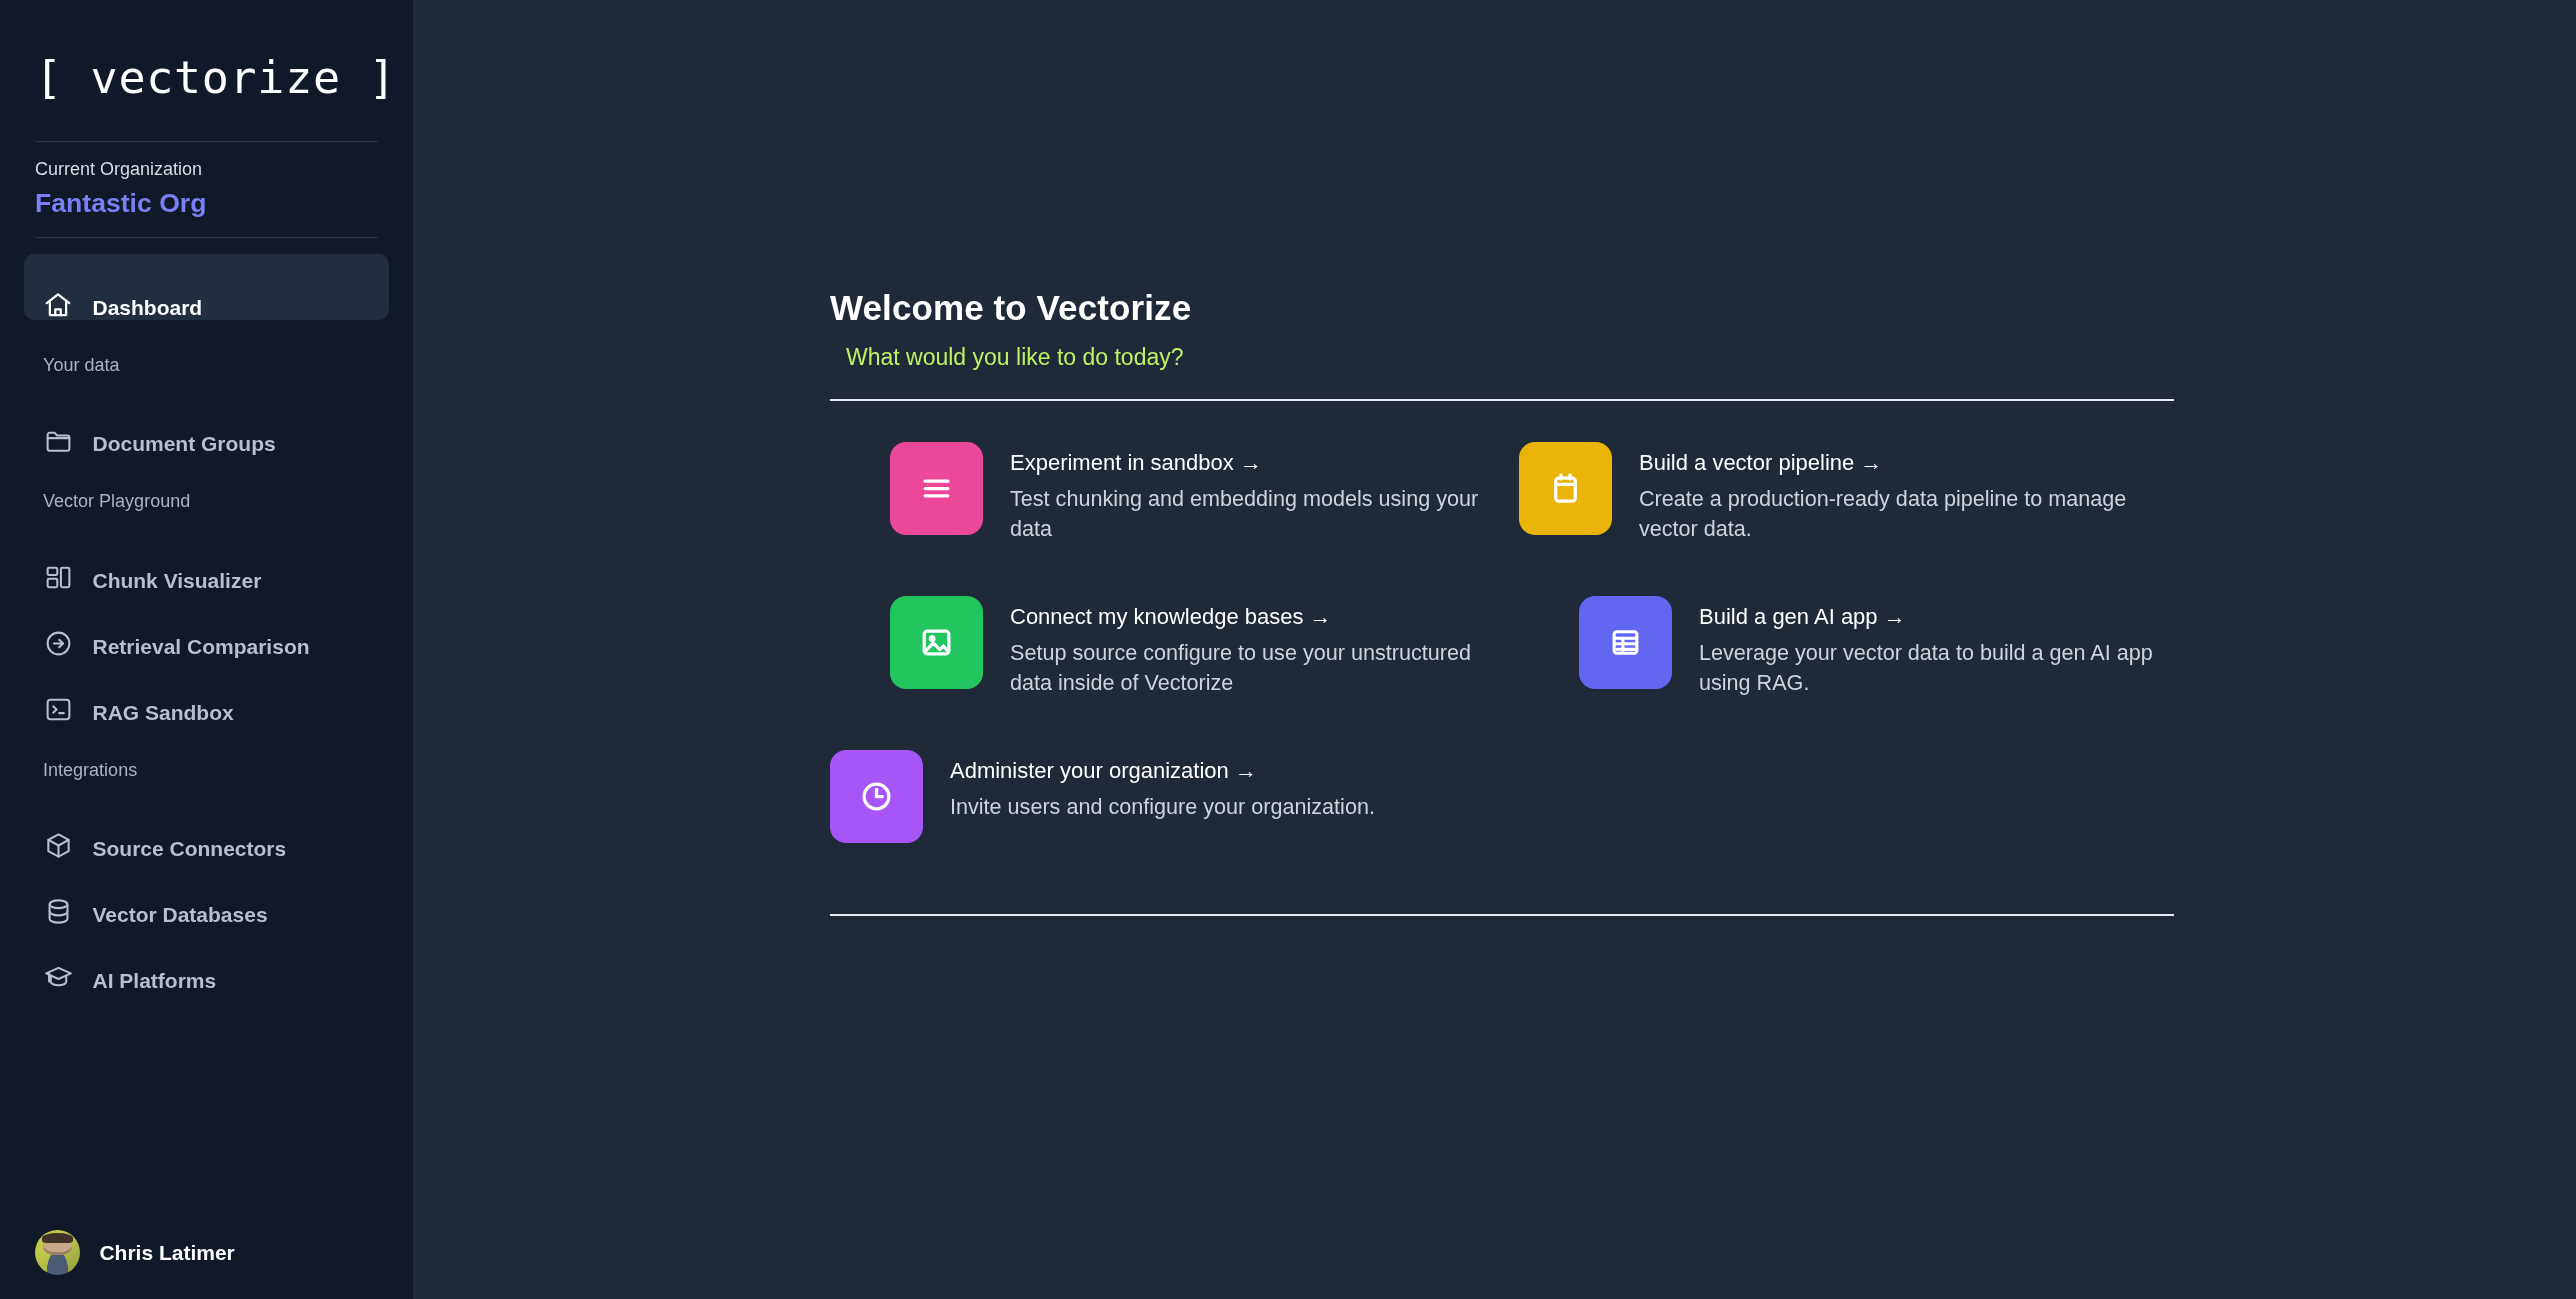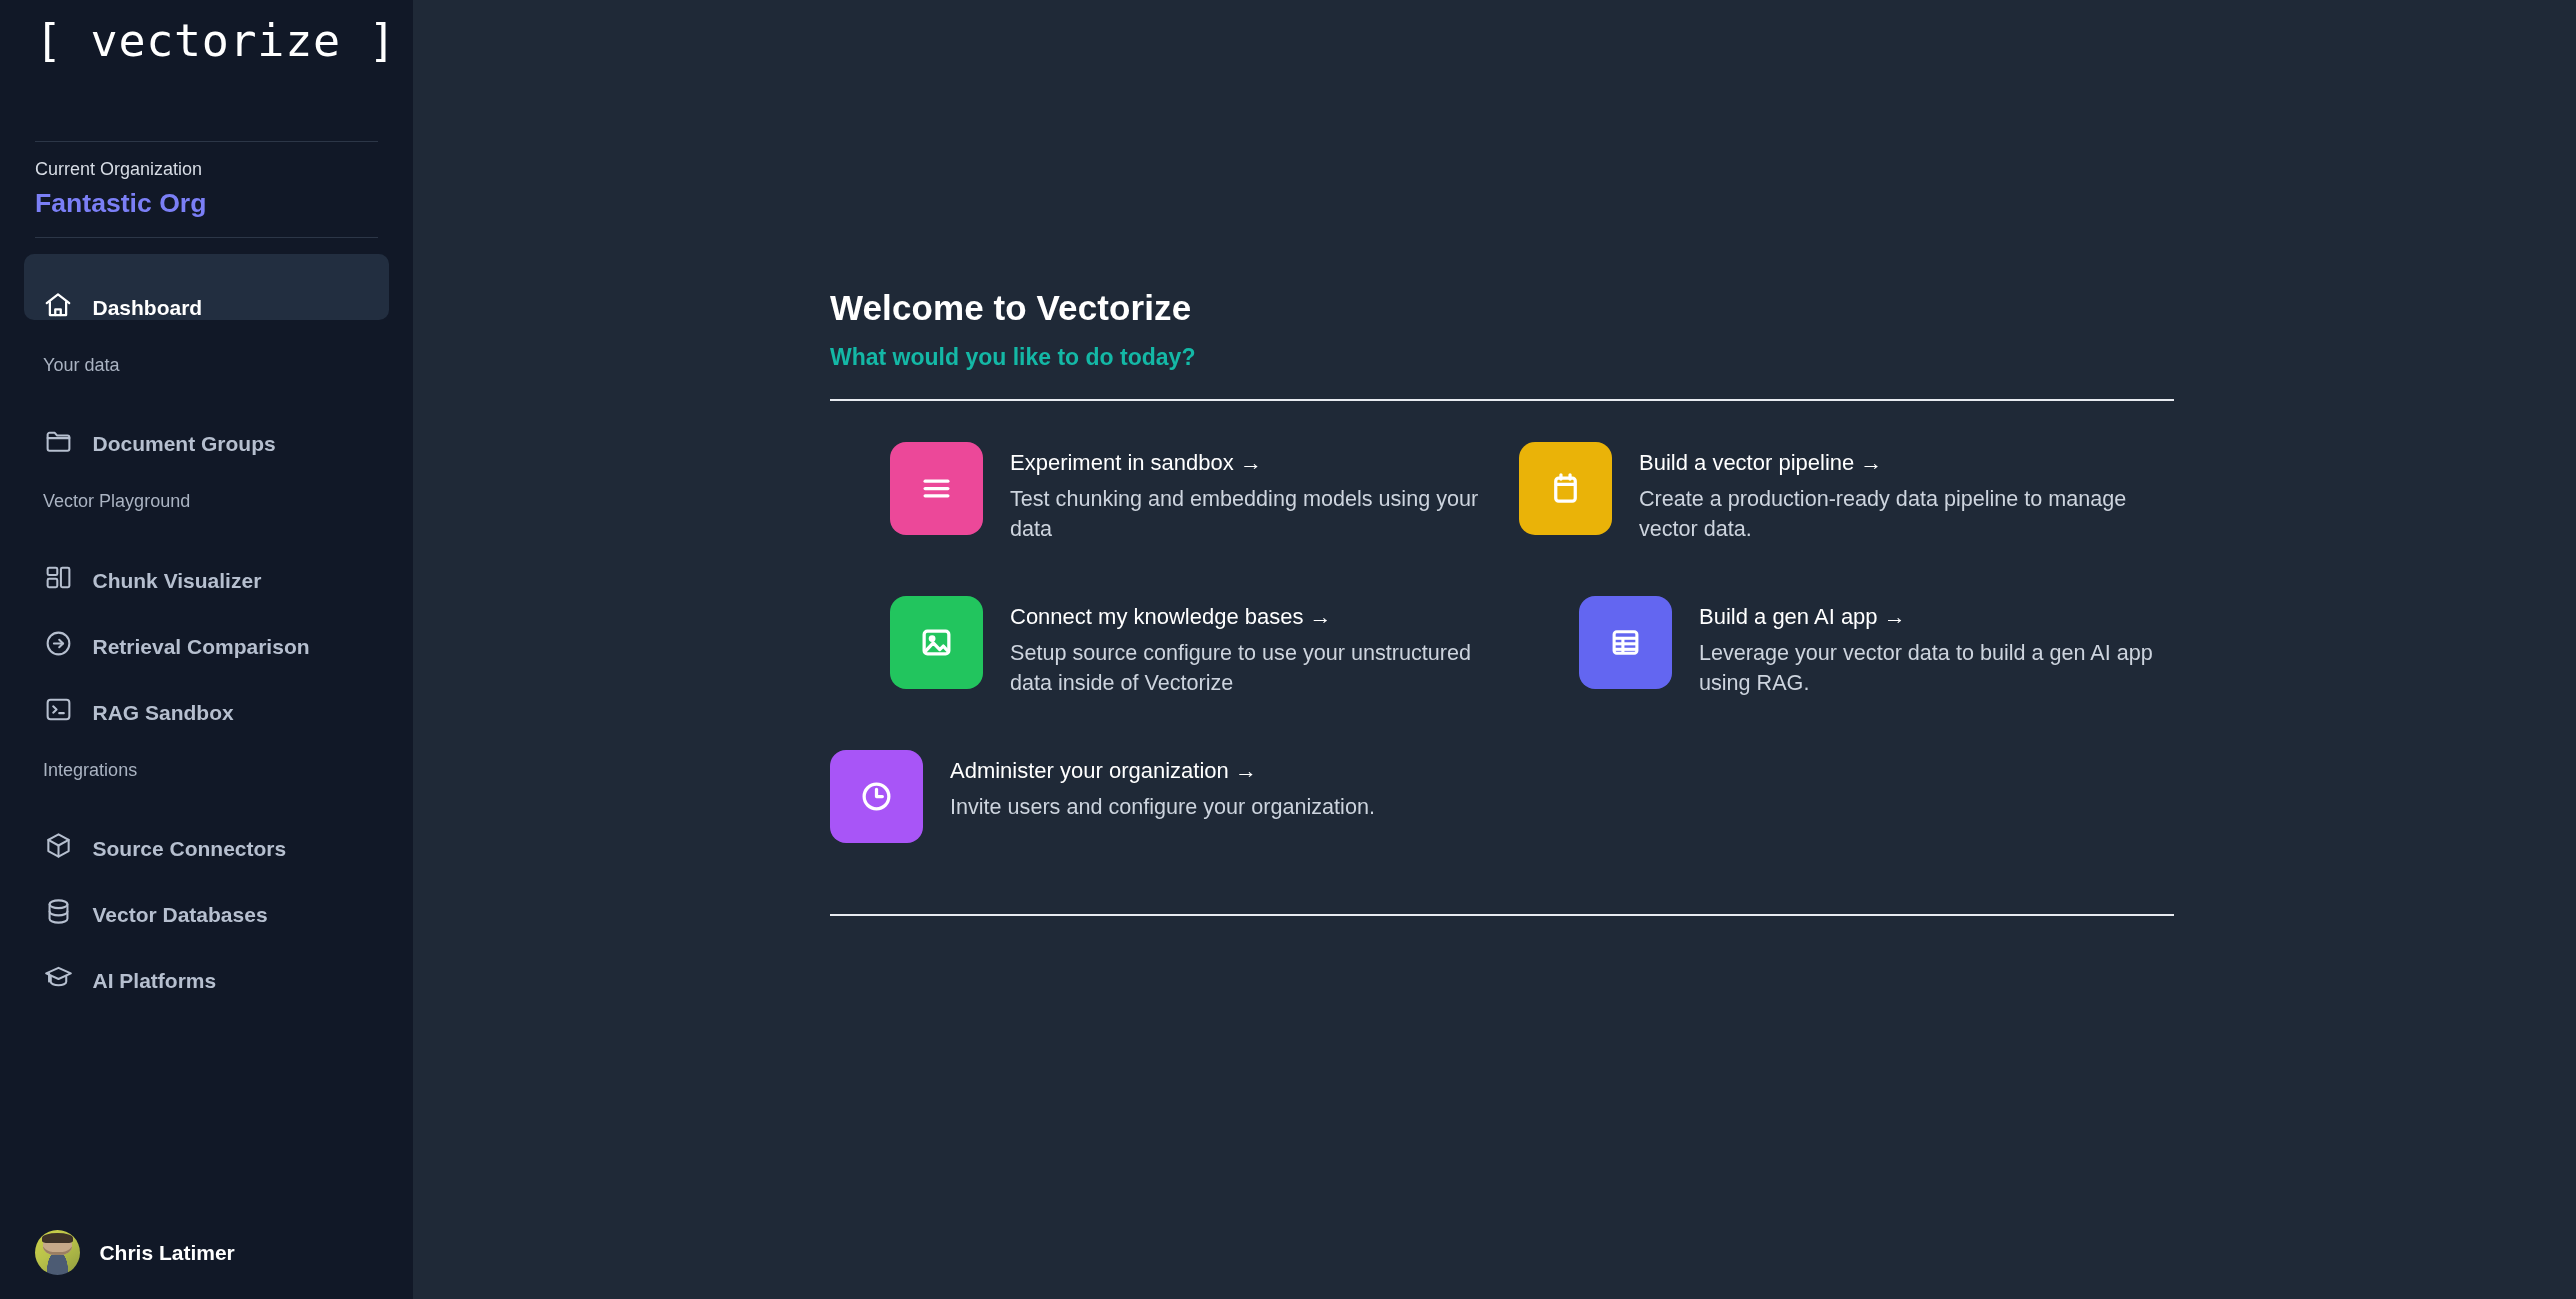--- a/index.html
+++ b/index.html
@@ -26,21 +26,21 @@
     flex: 0 0 413px;
     display: flex;
     flex-direction: column;
     position: relative;
   }
 
   .logo-wrap {
     padding: 14px 35px 0 35px;
     height: 141px;
     display: flex;
-    align-items: flex-start;
+    align-items: center;
   }
   .logo {
     font-family: "DejaVu Sans Mono", "Liberation Mono", monospace;
     font-size: 45px;
     color: #ffffff;
     letter-spacing: 0.7px;
     font-weight: 400;
     white-space: nowrap;
   }
   .logo .brk { font-weight: 300; }
@@ -168,24 +168,25 @@
 
   .page-title {
     font-size: 35px;
     color: #ffffff;
     font-weight: 700;
     line-height: 1.25;
     letter-spacing: 0.1px;
   }
   .page-subtitle {
     font-size: 23px;
-    color: #14b8a6;
-    font-weight: 700;
+    color: #bef264;
+    font-weight: 400;
     margin-top: 13px;
     line-height: 1.3;
+    margin-left: 16px;
   }
 
   .rule {
     height: 2.2px;
     background: #e7eaf0;
     margin-top: 26.6px;
     width: 1344px;
   }
   .rule.bottom { margin-top: 0; }
 

